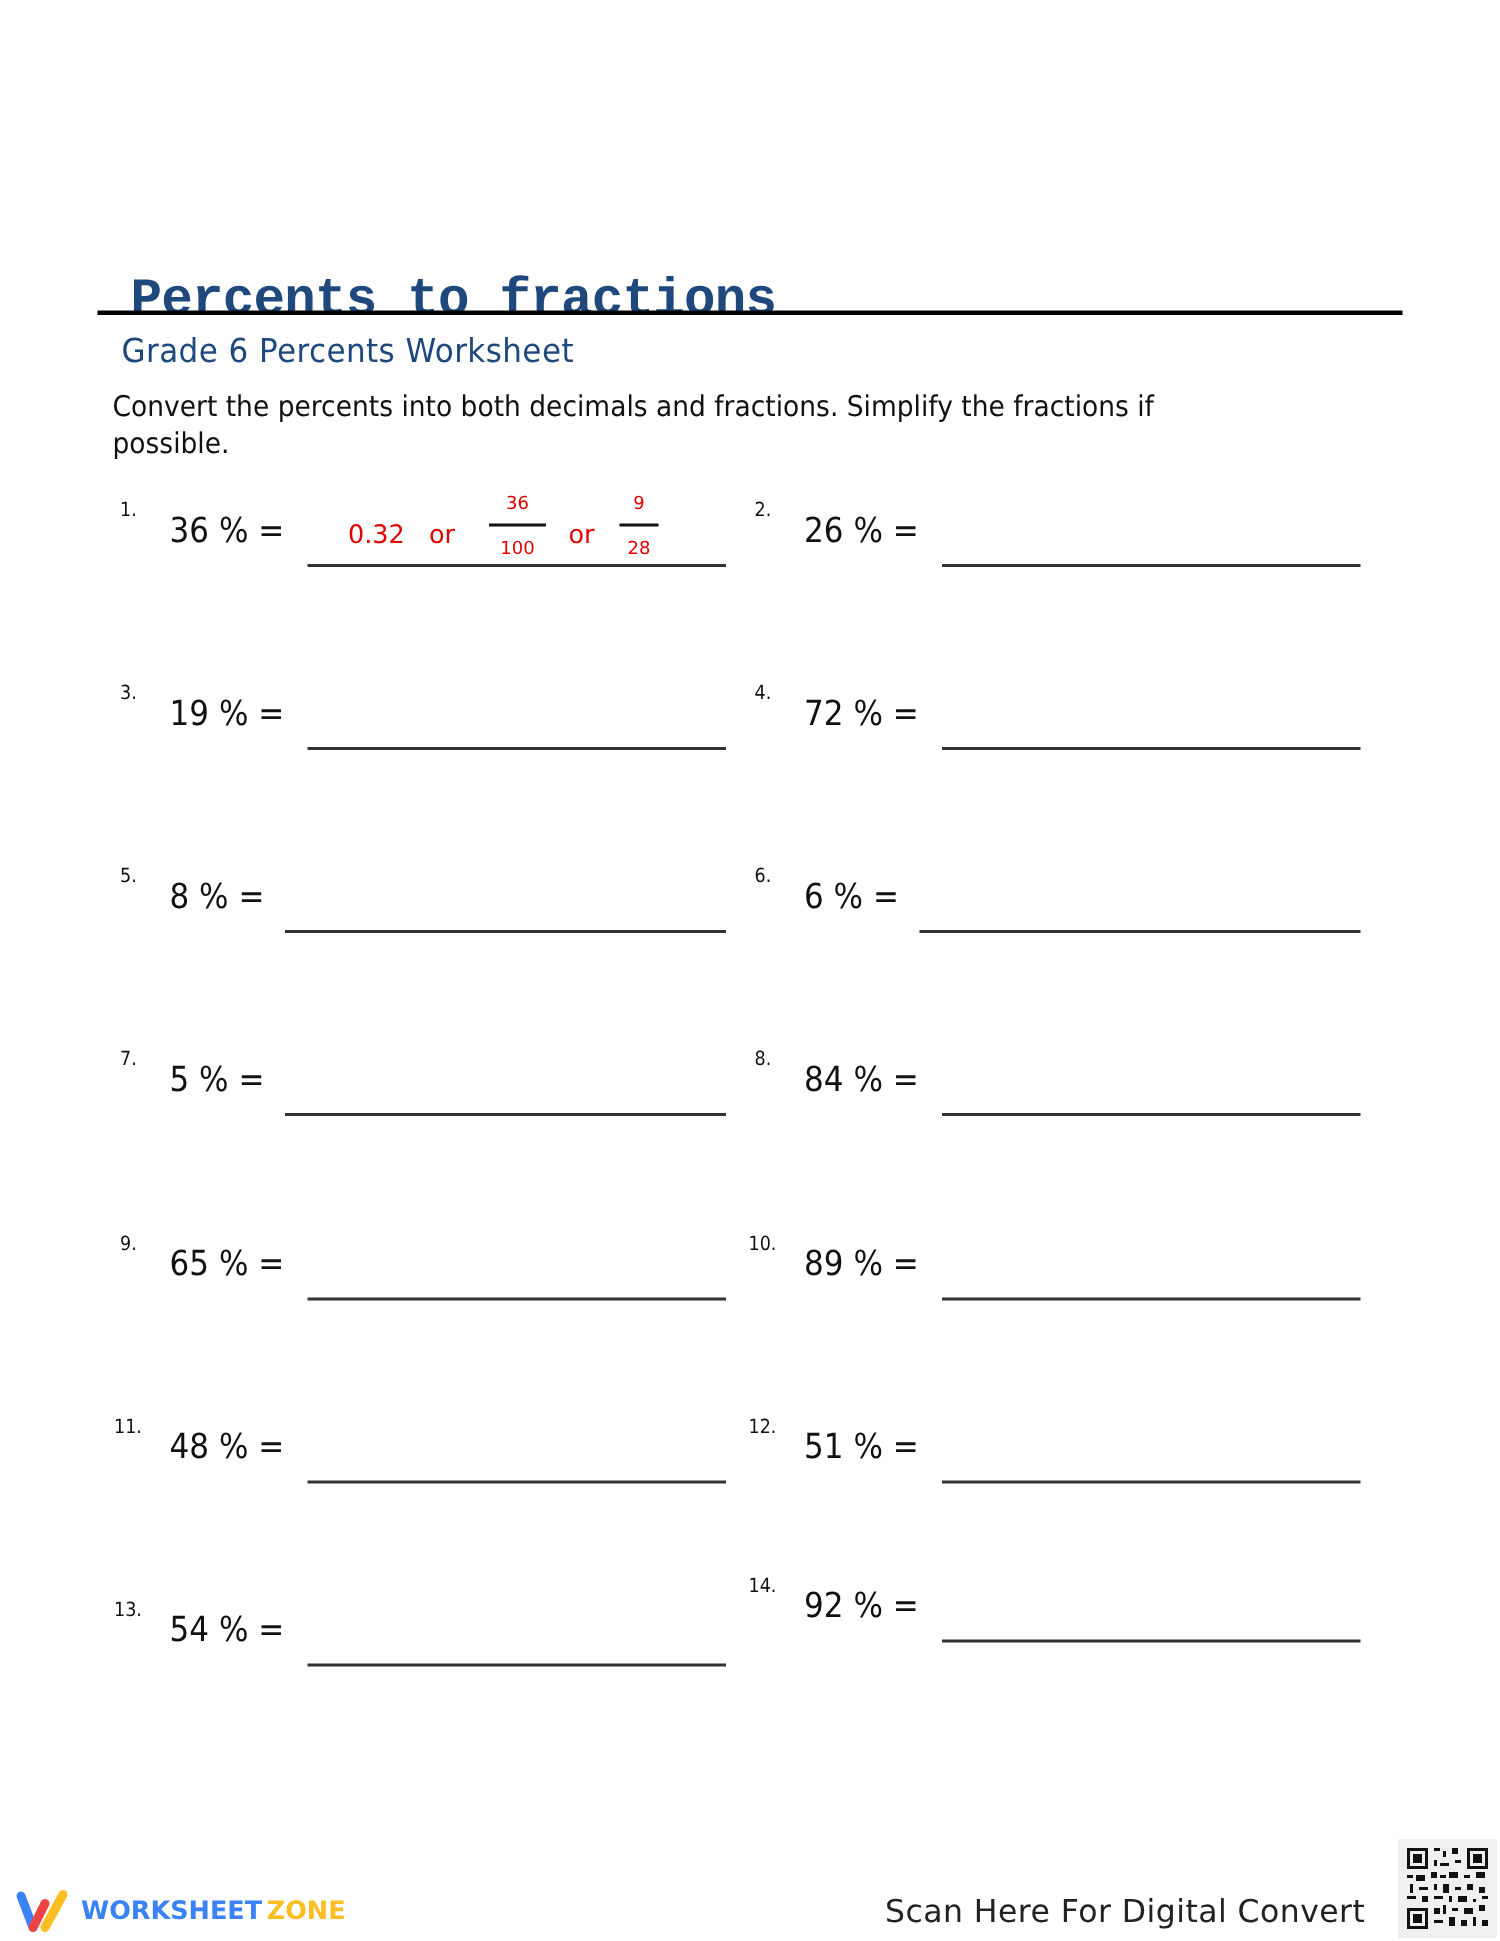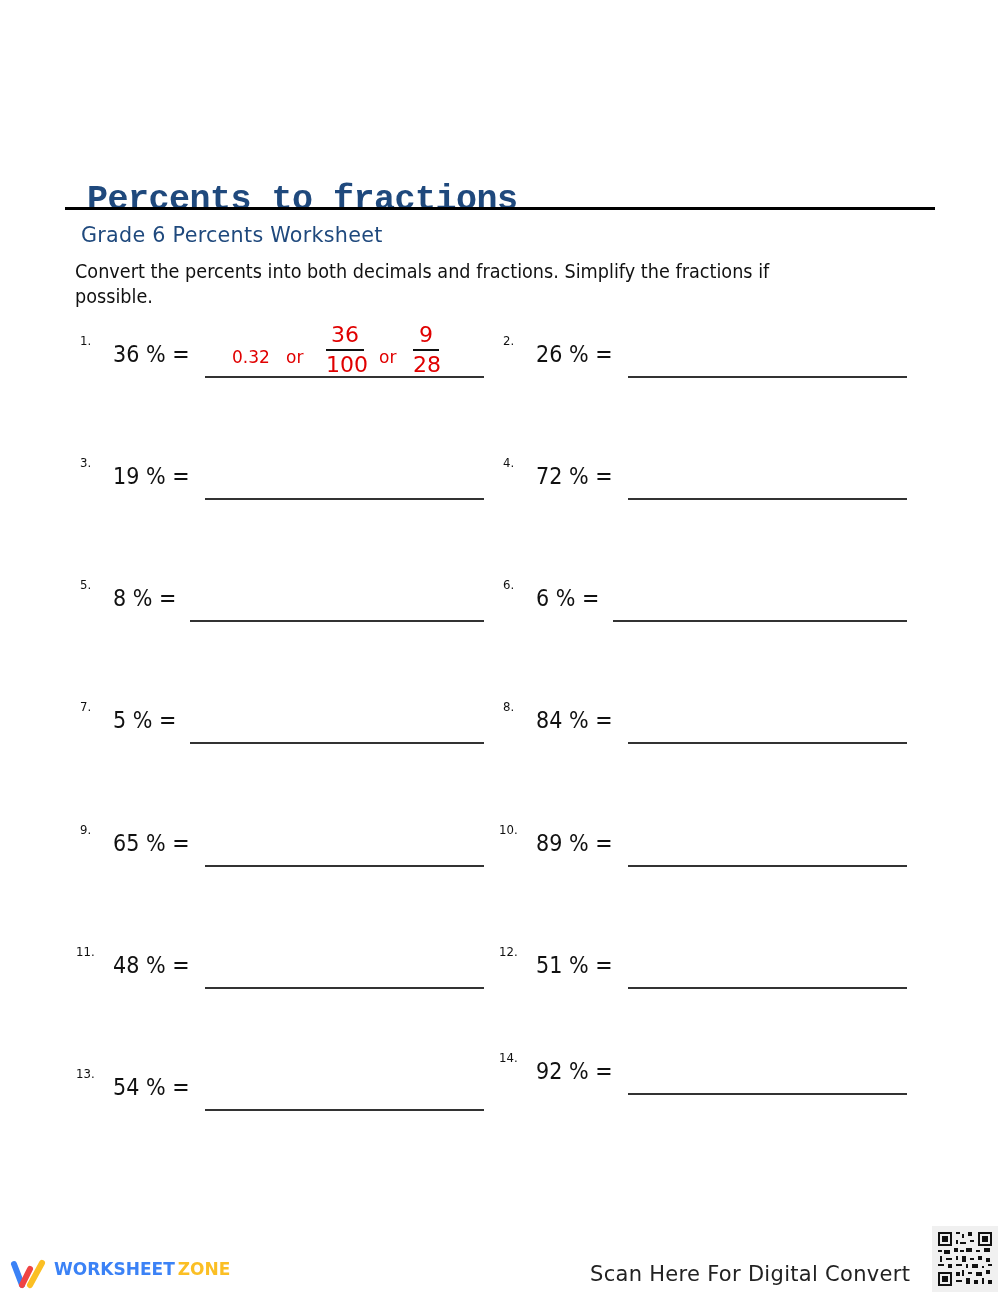--- a/index.html
+++ b/index.html
@@ -8,23 +8,23 @@
   .title-rule { position: absolute; left: 65px; top: 207px; width: 870px; height: 3px; background: #000; }
   .subtitle { position: absolute; left: 81px; top: 222px; font-size: 22px; color: #1f497d; letter-spacing: 0.3px; transform: scaleX(0.94); transform-origin: left; }
   .instructions { position: absolute; left: 75px; top: 259px; width: 790px; font-size: 19px; line-height: 25px; color: #111; transform: scaleX(0.93); transform-origin: left; }
   .problem { position: absolute; height: 60px; }
   .pnum { position: absolute; top: 0; font-size: 13px; color: #111; transform: scaleX(0.9); transform-origin: left; }
   .expr { position: absolute; top: 8px; font-size: 23px; color: #111; white-space: nowrap; transform: scaleX(0.9); transform-origin: left; }
   .answer-line { position: absolute; top: 43px; height: 2px; background: #333; }
   .answer { position: absolute; top: -8px; color: #e00000; font-size: 17px; white-space: nowrap; }
   .answer .txt { position: absolute; top: 22px; }
   .frac { position: absolute; top: 0; text-align: center; }
-  .frac .num, .frac .den { display: block; font-size: 22px; line-height: 20px; }
+  .frac .num, .frac .den { display: block; font-size: 12px; line-height: 20px; }
   .frac .bar { display: block; height: 2px; background: #111; margin: 4px 0 4px 0; }
-  .footer-logo { position: absolute; left: 10px; top: 1259px; height: 30px; display: flex; }
+  .footer-logo { position: absolute; left: 10px; top: 1259px; height: 30px; display: flex; align-items: center; }
   .logo-text { font-family: "DejaVu Sans", sans-serif; font-weight: bold; font-size: 17px; margin-left: 6px; letter-spacing: 0; }
   .logo-text .w { color: #3b82f6; }
   .logo-text .z { color: #fbbf24; margin-left: 3px; }
   .scan-text { position: absolute; left: 590px; top: 1262px; font-size: 21px; color: #222; font-family: "DejaVu Sans", sans-serif; letter-spacing: 0.3px; }
   .qr { position: absolute; left: 932px; top: 1226px; width: 66px; height: 66px; background: #f0f0f0; }
 </style>
 </head>
 <body>
 
 <h1 class="title">Percents to fractions</h1>

